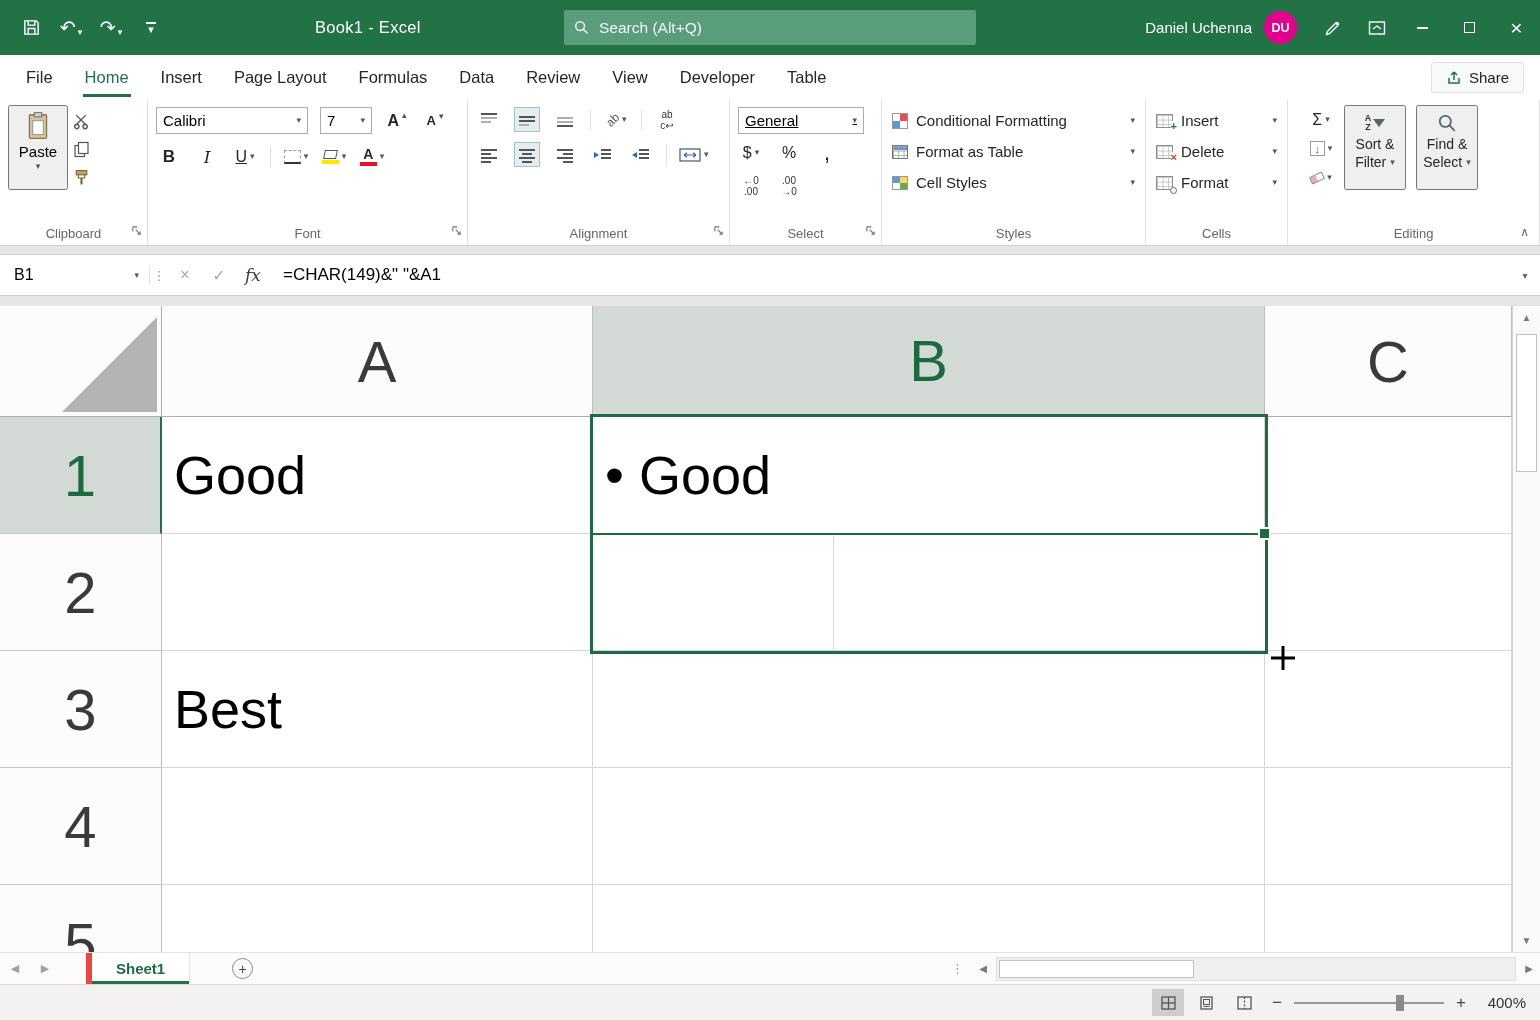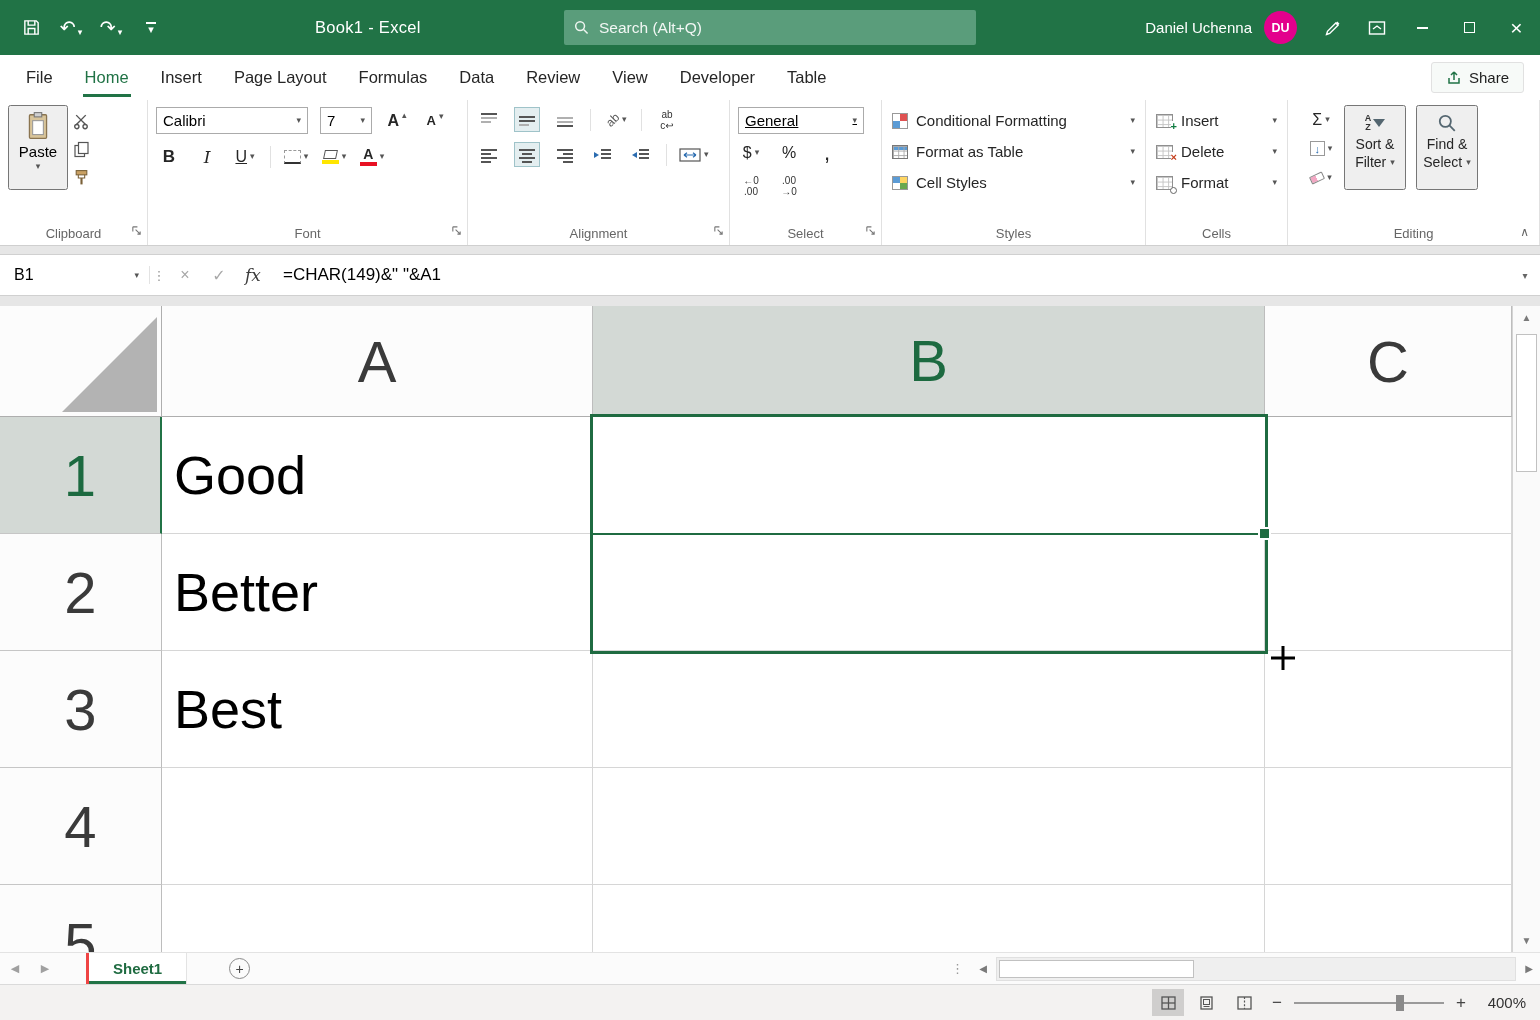--- a/index.html
+++ b/index.html
@@ -108,21 +108,21 @@
   .fillhandle { position:absolute; left:1258px; top:221px; width:13px; height:13px; background:#1f6b41; border:2px solid #fff; }
   .crosshair { position:absolute; left:1271px; top:340px; }
 
   .vscroll { width:28px; background:#fafafa; border-left:1px solid #d4d4d4; position:relative; display:flex; flex-direction:column; justify-content:space-between; align-items:center; padding:6px 0; flex:0 0 auto; }
   .varrow { font-size:10px; color:#7a7a7a; }
   .vthumb { position:absolute; top:28px; left:3px; right:3px; height:138px; background:#fff; border:1px solid #c1c1c1; }
 
   
   .sheetbar { height:32px; background:#fbfbfb; border-top:1px solid #e3e3e3; display:flex; align-items:center; flex:0 0 auto; }
   .snav { width:30px; text-align:center; font-size:11px; color:#a0a0a0; }
-  .sheettab { height:100%; padding:0 24px; display:flex; align-items:center; font-size:15px; font-weight:700; color:#1f6b41; background:#fff; border-left:3px solid #ef4444; border-right:1px solid #e3e3e3; box-shadow:inset 0 -3px 0 #217346; margin-left:26px; }
+  .sheettab { height:100%; padding:0 24px; display:flex; align-items:center; font-size:15px; font-weight:700; color:#1f6b41; background:#fff; border-left:6px solid #ef4444; border-right:1px solid #e3e3e3; box-shadow:inset 0 -3px 0 #217346; margin-left:26px; }
   .addsheet { width:21px; height:21px; border:1px solid #8a8a8a; border-radius:50%; display:flex; align-items:center; justify-content:center; font-size:14px; color:#444; margin-left:42px; }
   .flexspace { flex:1; }
   .hsplit { color:#9a9a9a; font-size:13px; padding:0 8px; }
   .harrow { width:22px; text-align:center; font-size:10px; color:#7a7a7a; }
   .htrack { width:520px; height:24px; background:#efefef; border:1px solid #e0e0e0; position:relative; margin:0 2px; }
   .hthumb { position:absolute; left:2px; top:2px; bottom:2px; width:195px; background:#fff; border:1px solid #c1c1c1; }
 
   
   .statusbar { height:36px; background:#f3f2f1; border-top:1px solid #dadada; display:flex; align-items:center; flex:1; }
   .statusmsg { padding-left:12px; font-size:15px; color:#333; }
@@ -558,25 +558,25 @@
     <div class="grid">
       <div class="hrow">
         <div class="corner"></div>
         <div class="colh wA">A</div>
         <div class="colh wB selh">B</div>
         <div class="colh wC">C</div>
       </div>
       <div class="grow">
         <div class="rowh selh">1</div>
         <div class="cell wA">Good</div>
+        <div class="cell wB">• Good</div>
         <div class="cell wC"></div>
       </div>
       <div class="grow">
         <div class="rowh">2</div>
-        <div class="cell wA">Better</div>
         <div class="cell wB"></div>
         <div class="cell wC"></div>
       </div>
       <div class="grow">
         <div class="rowh">3</div>
         <div class="cell wA">Best</div>
         <div class="cell wB"></div>
         <div class="cell wC"></div>
       </div>
       <div class="grow">

